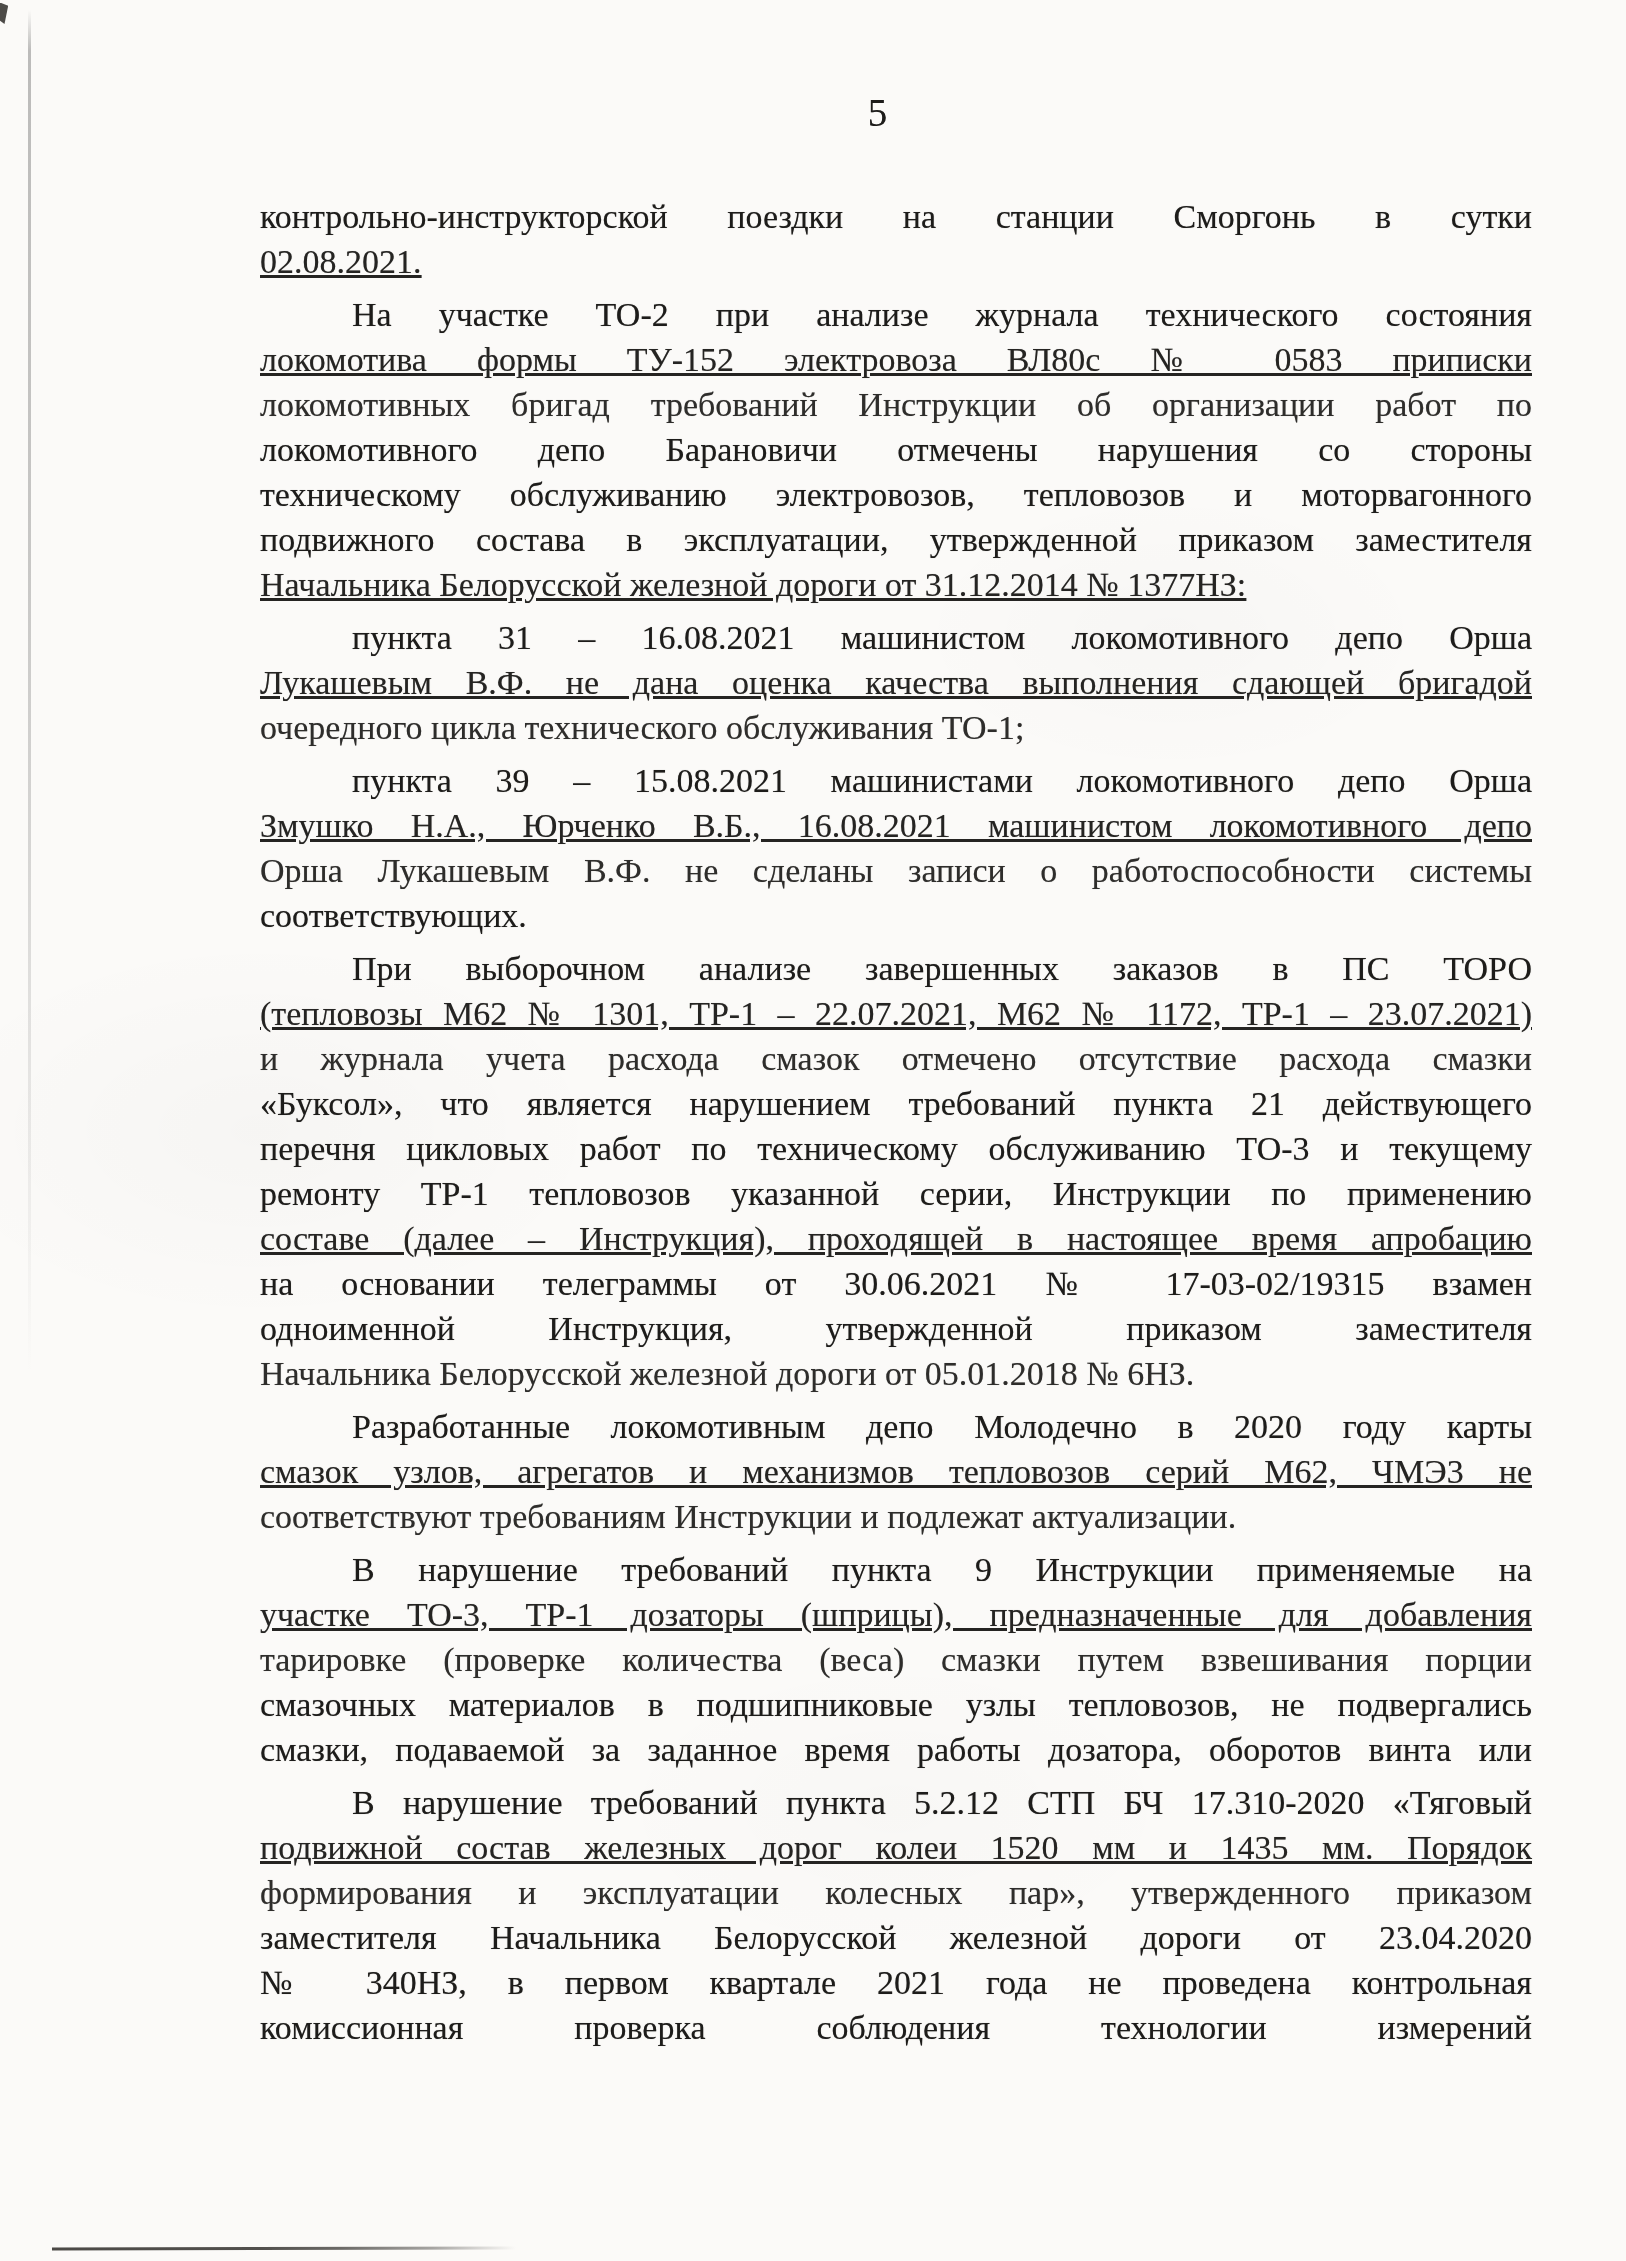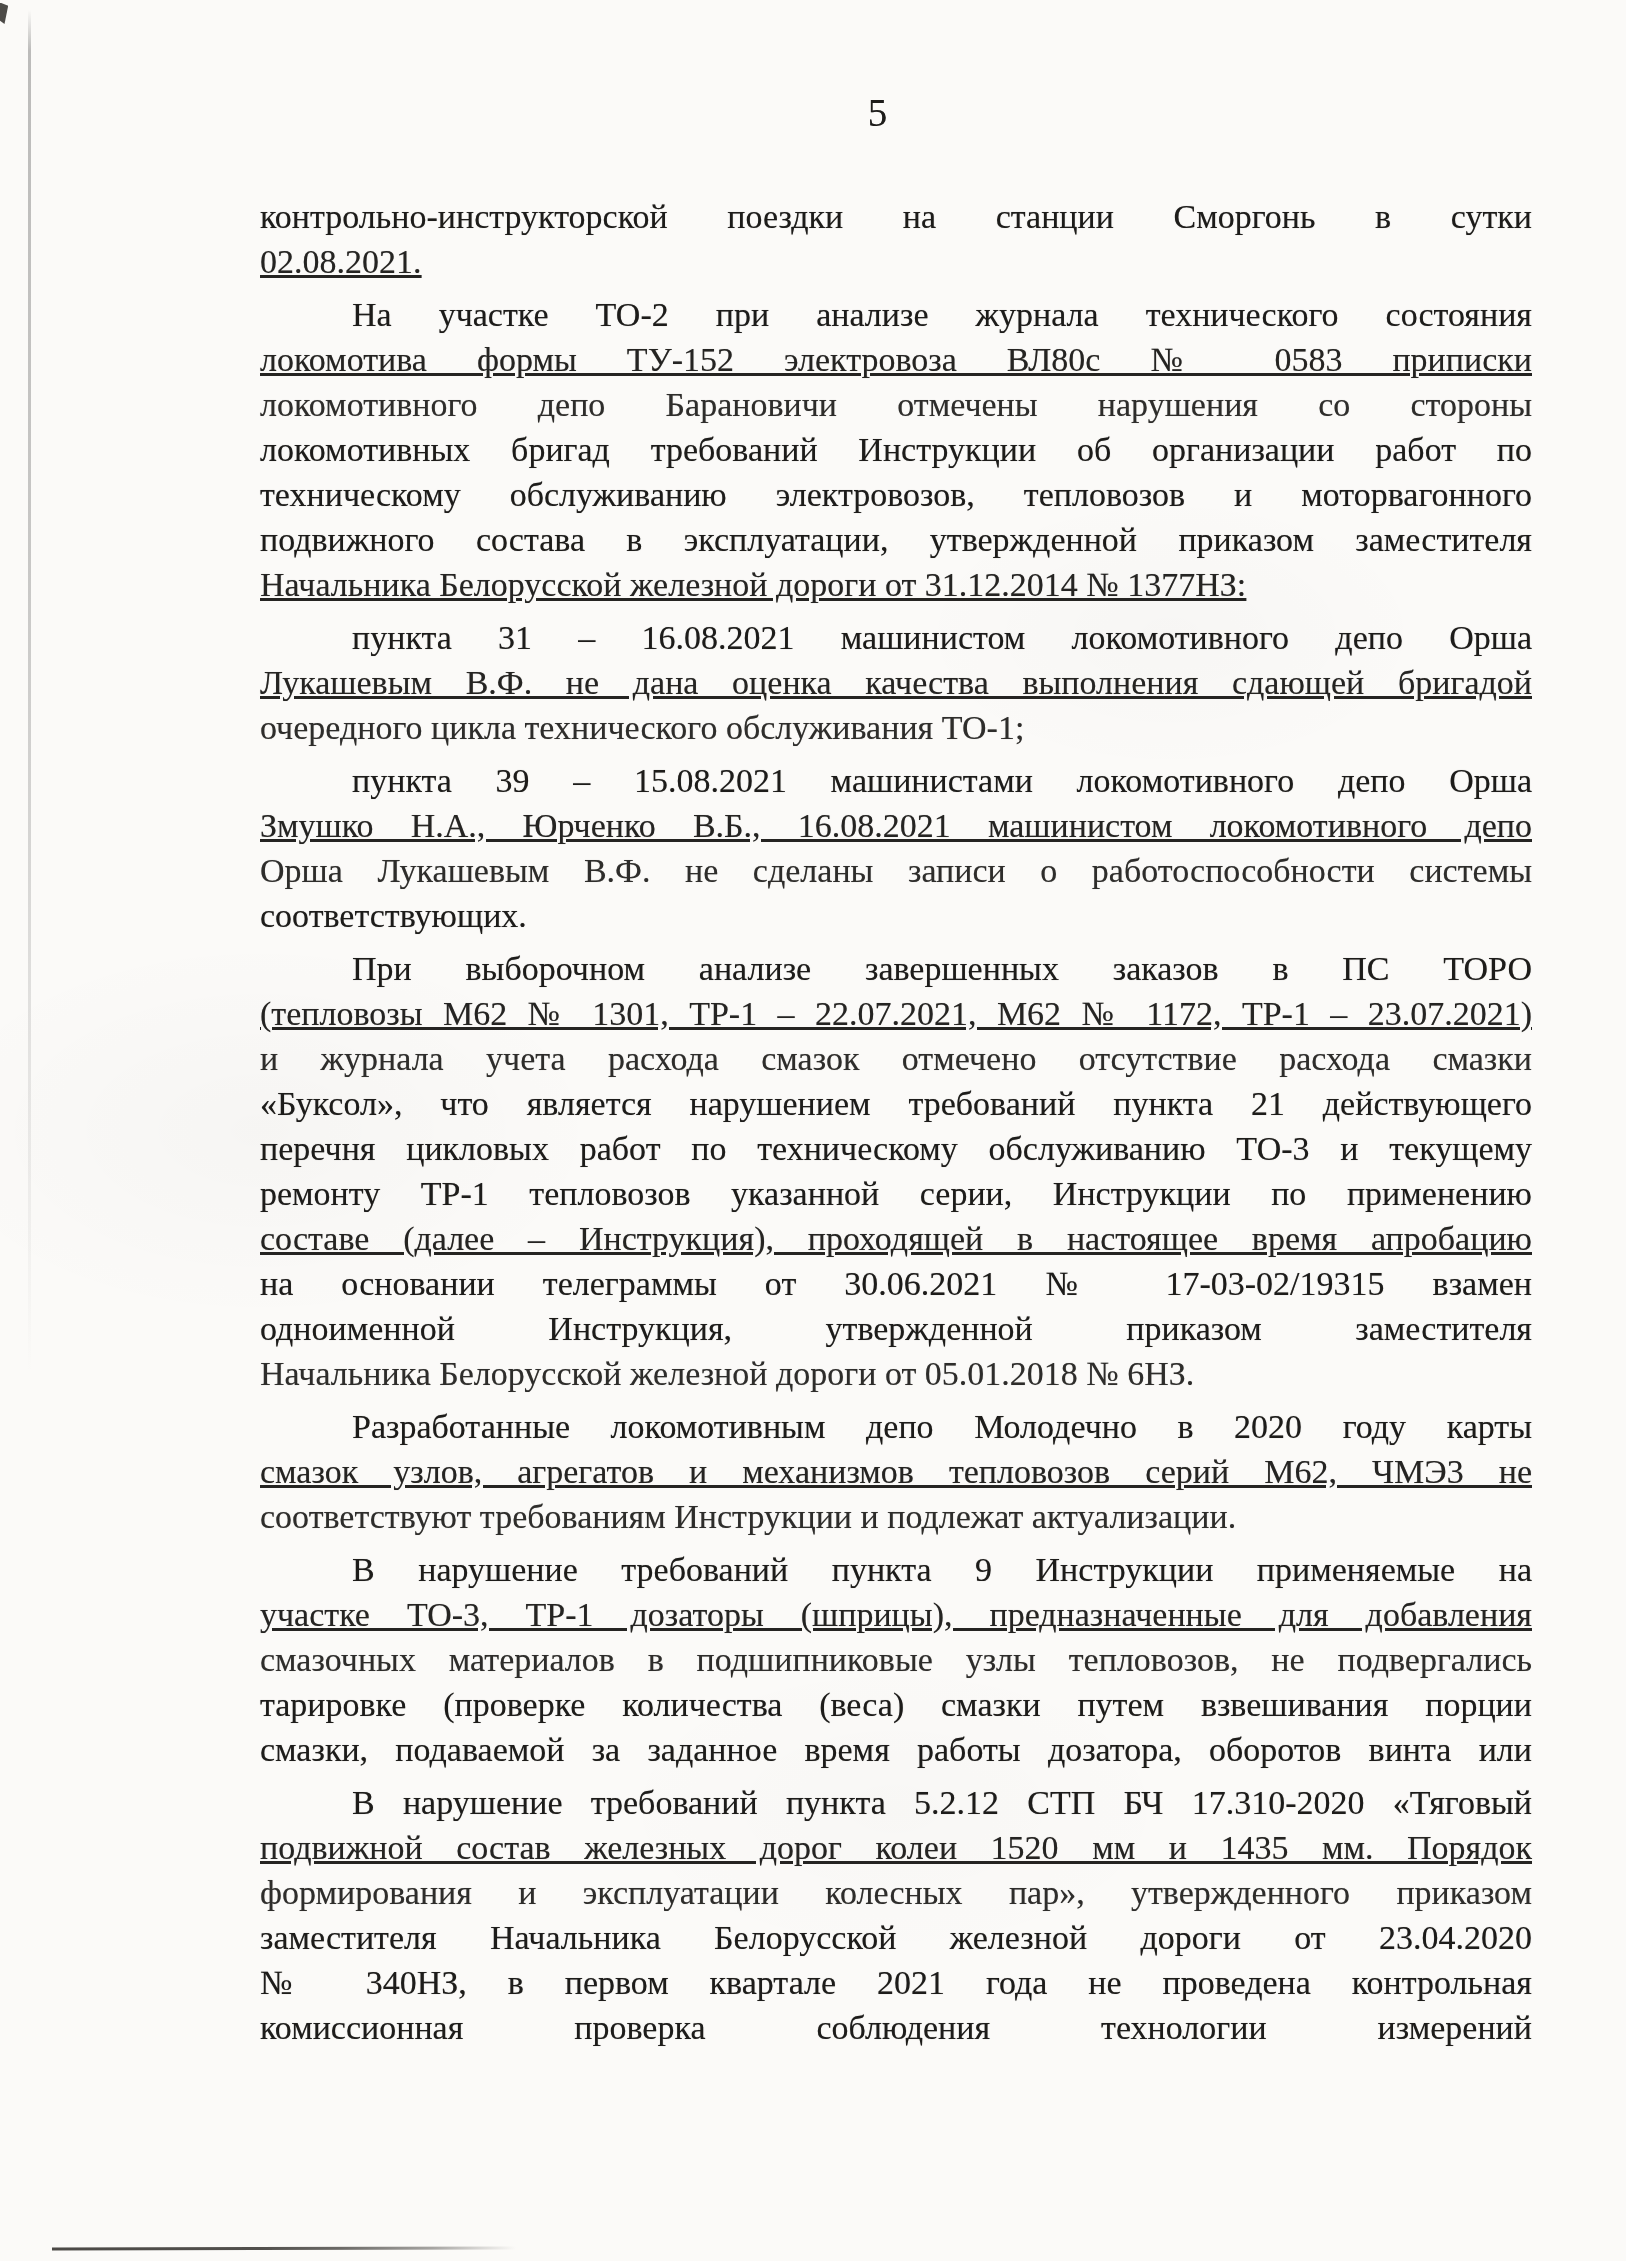--- a/index.html
+++ b/index.html
@@ -63,22 +63,22 @@
   <div class="fold-line"></div>
   <div class="page-number">5</div>
   <div class="content" id="content">
       <div class="para">
         <div class="line">контрольно-инструкторской поездки на станции Сморгонь в сутки</div>
         <div class="line lastline">02.08.2021.</div>
       </div>
       <div class="para">
         <div class="line indent">На участке ТО-2 при анализе журнала технического состояния</div>
         <div class="line">локомотива формы ТУ-152 электровоза ВЛ80с № 0583 приписки</div>
+        <div class="line">локомотивных бригад требований Инструкции об организации работ по</div>
         <div class="line">локомотивного депо Барановичи отмечены нарушения со стороны</div>
-        <div class="line">локомотивных бригад требований Инструкции об организации работ по</div>
         <div class="line">техническому обслуживанию электровозов, тепловозов и моторвагонного</div>
         <div class="line">подвижного состава в эксплуатации, утвержденной приказом заместителя</div>
         <div class="line lastline">Начальника Белорусской железной дороги от 31.12.2014 № 1377НЗ:</div>
       </div>
       <div class="para">
         <div class="line indent">пункта 31 – 16.08.2021 машинистом локомотивного депо Орша</div>
         <div class="line">Лукашевым В.Ф. не дана оценка качества выполнения сдающей бригадой</div>
         <div class="line lastline">очередного цикла технического обслуживания ТО-1;</div>
       </div>
       <div class="para">
@@ -100,22 +100,22 @@
         <div class="line lastline">Начальника Белорусской железной дороги от 05.01.2018 № 6НЗ.</div>
       </div>
       <div class="para">
         <div class="line indent">Разработанные локомотивным депо Молодечно в 2020 году карты</div>
         <div class="line">смазок узлов, агрегатов и механизмов тепловозов серий М62, ЧМЭ3 не</div>
         <div class="line lastline">соответствуют требованиям Инструкции и подлежат актуализации.</div>
       </div>
       <div class="para">
         <div class="line indent">В нарушение требований пункта 9 Инструкции применяемые на</div>
         <div class="line">участке ТО-3, ТР-1 дозаторы (шприцы), предназначенные для добавления</div>
+        <div class="line">тарировке (проверке количества (веса) смазки путем взвешивания порции</div>
         <div class="line">смазочных материалов в подшипниковые узлы тепловозов, не подвергались</div>
-        <div class="line">тарировке (проверке количества (веса) смазки путем взвешивания порции</div>
         <div class="line">смазки, подаваемой за заданное время работы дозатора, оборотов винта или</div>
       </div>
       <div class="para">
         <div class="line indent">В нарушение требований пункта 5.2.12 СТП БЧ 17.310-2020 «Тяговый</div>
         <div class="line">подвижной состав железных дорог колеи 1520 мм и 1435 мм. Порядок</div>
         <div class="line">формирования и эксплуатации колесных пар», утвержденного приказом</div>
         <div class="line">заместителя Начальника Белорусской железной дороги от 23.04.2020</div>
         <div class="line">№ 340НЗ, в первом квартале 2021 года не проведена контрольная</div>
         <div class="line">комиссионная проверка соблюдения технологии измерений</div>
       </div>

